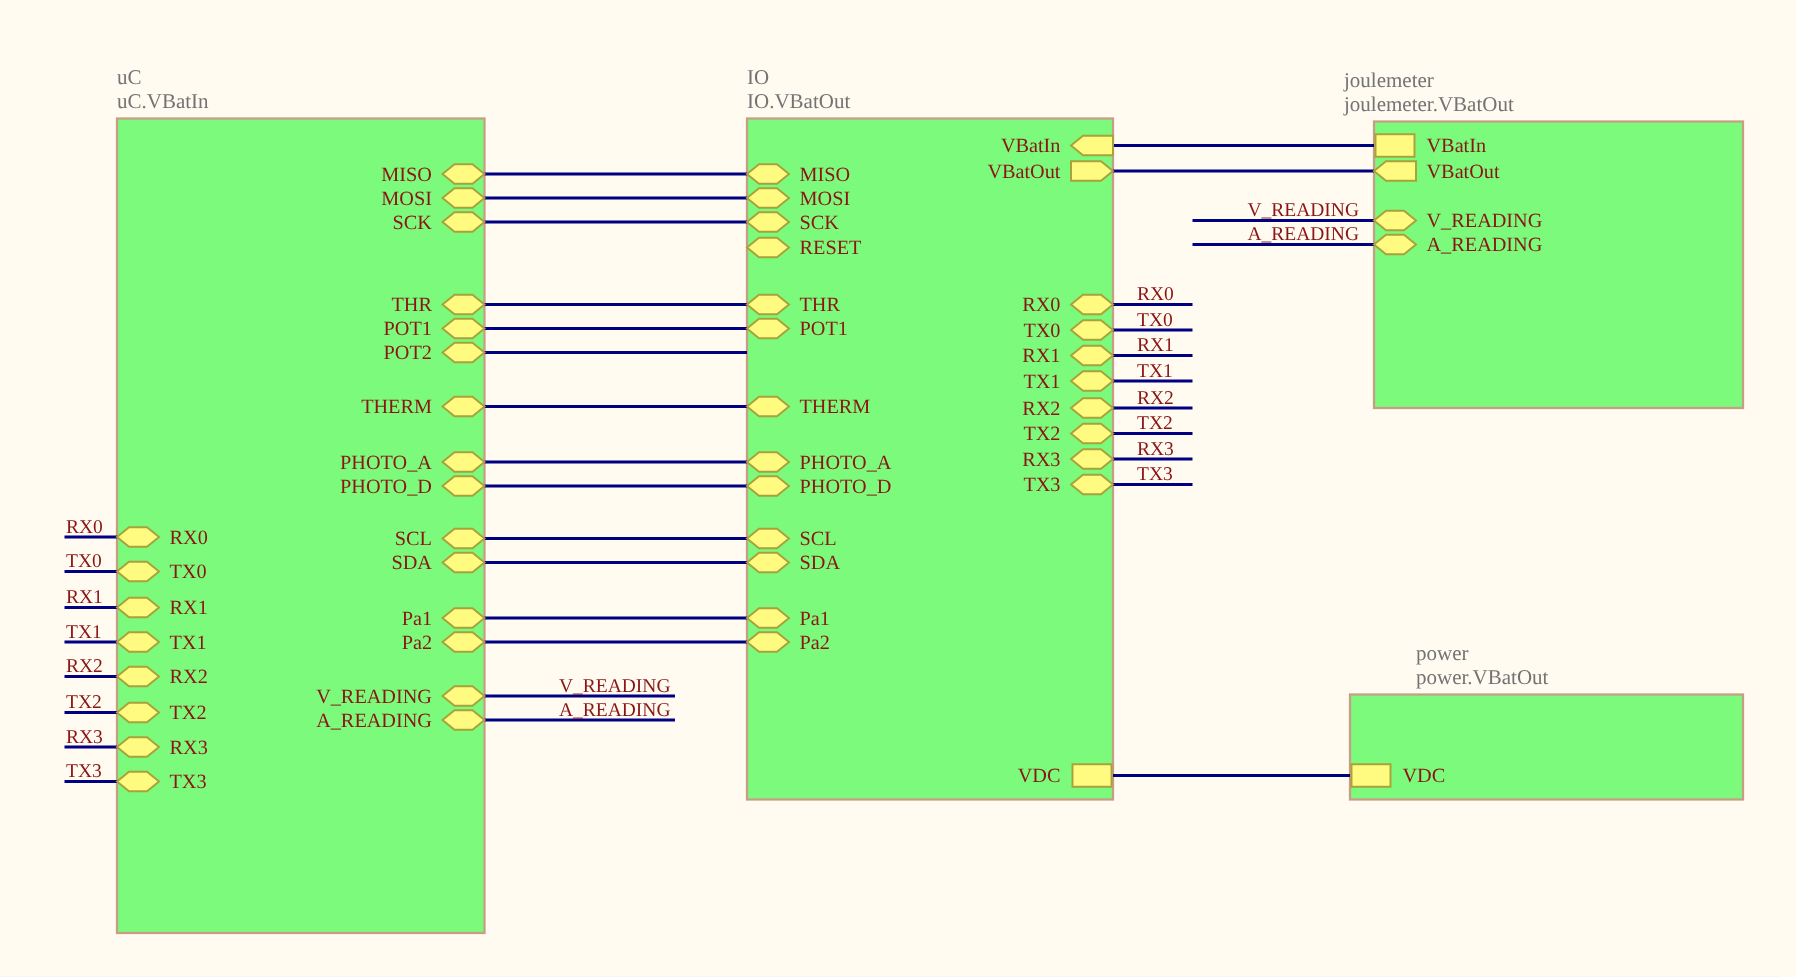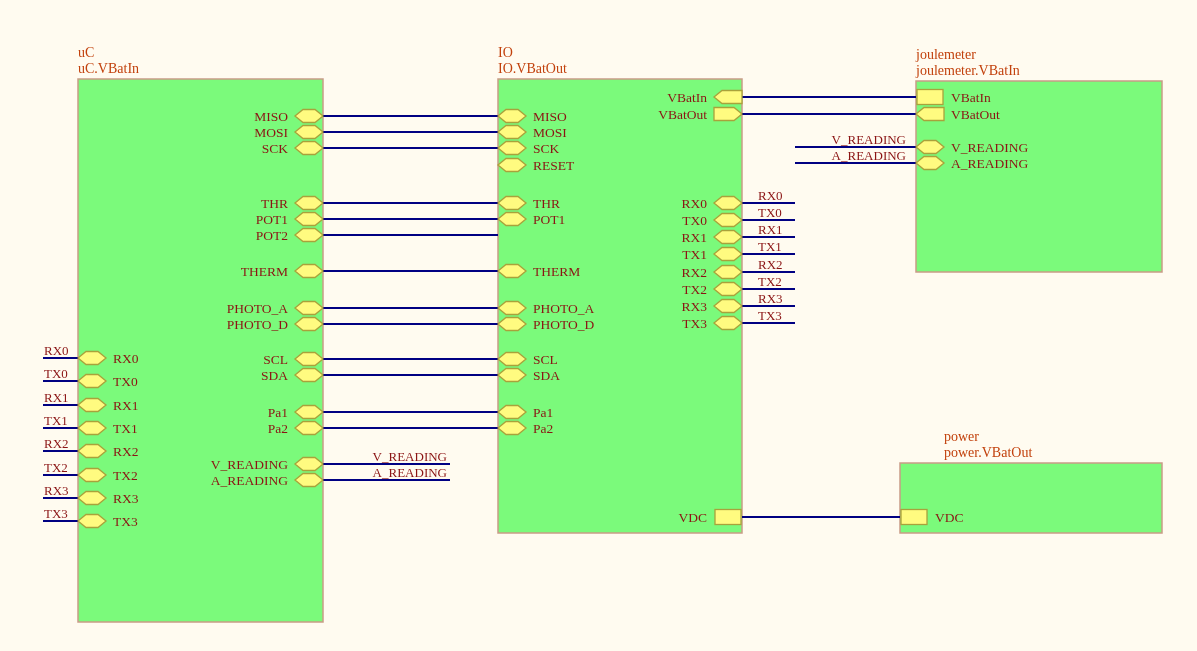--- a/index.html
+++ b/index.html
@@ -1,19 +1,19 @@
 <!DOCTYPE html>
 <html><head>
 <meta charset="utf-8">
 <style>
   html,body{margin:0;padding:0;}
   body{background:#e8e8e8;font-family:"Liberation Serif",serif;}
   .stage{position:relative;width:1197px;height:651px;background:#FFFBF0;overflow:hidden;}
   svg{position:absolute;left:0;top:0;}
-  .sheet-title{position:absolute;color:#c2410c;font-size:14px;line-height:16px;white-space:nowrap;}
+  .sheet-title{position:absolute;color:#737373;font-size:14px;line-height:16px;white-space:nowrap;}
   svg text{font-family:"Liberation Serif",serif;}
 </style>
 </head>
 <body>
 
 <div class="stage">
   <svg id="schematic" width="1197" height="651" viewBox="0 0 1197 651">
       <rect x="78" y="79" width="245" height="543" fill="#7BFA7B" stroke="#C99C86" stroke-width="1.5"></rect>
       <rect x="498" y="79" width="244" height="454" fill="#7BFA7B" stroke="#C99C86" stroke-width="1.5"></rect>
       <rect x="916" y="81" width="246" height="191" fill="#7BFA7B" stroke="#C99C86" stroke-width="1.5"></rect>
@@ -181,21 +181,21 @@
     </svg>
 
   <div class="sheet-title" style="left:78px;top:45px">
     <div>uC</div>
     <div>uC.VBatIn</div>
   </div>
   <div class="sheet-title" style="left:498px;top:45px">
     <div>IO</div>
     <div>IO.VBatOut</div>
   </div>
-  <div class="sheet-title" style="left:916px;top:47px">
+  <div class="sheet-title" style="left:896px;top:47px">
     <div>joulemeter</div>
-    <div>joulemeter.VBatIn</div>
+    <div>joulemeter.VBatOut</div>
   </div>
   <div class="sheet-title" style="left:944px;top:429px">
     <div>power</div>
     <div>power.VBatOut</div>
   </div>
 </div>
 
 </body></html>

